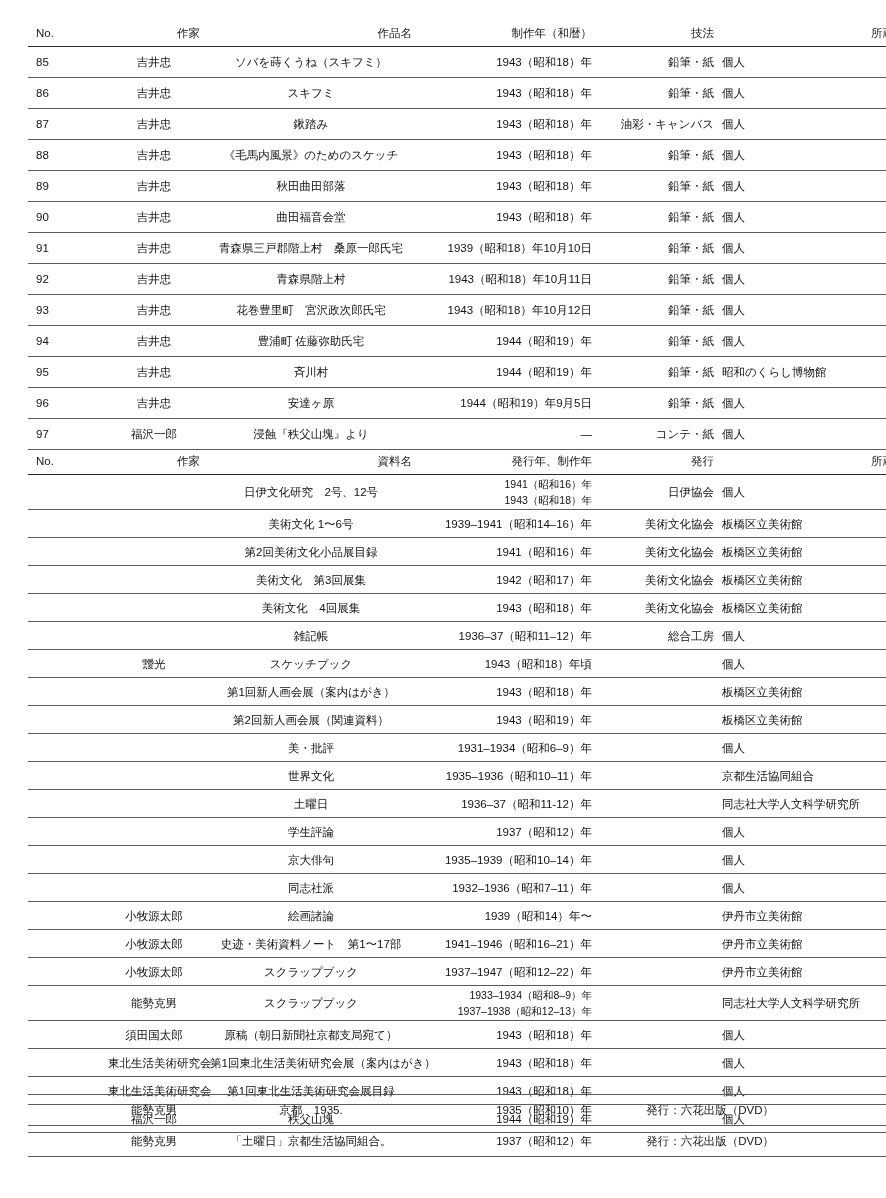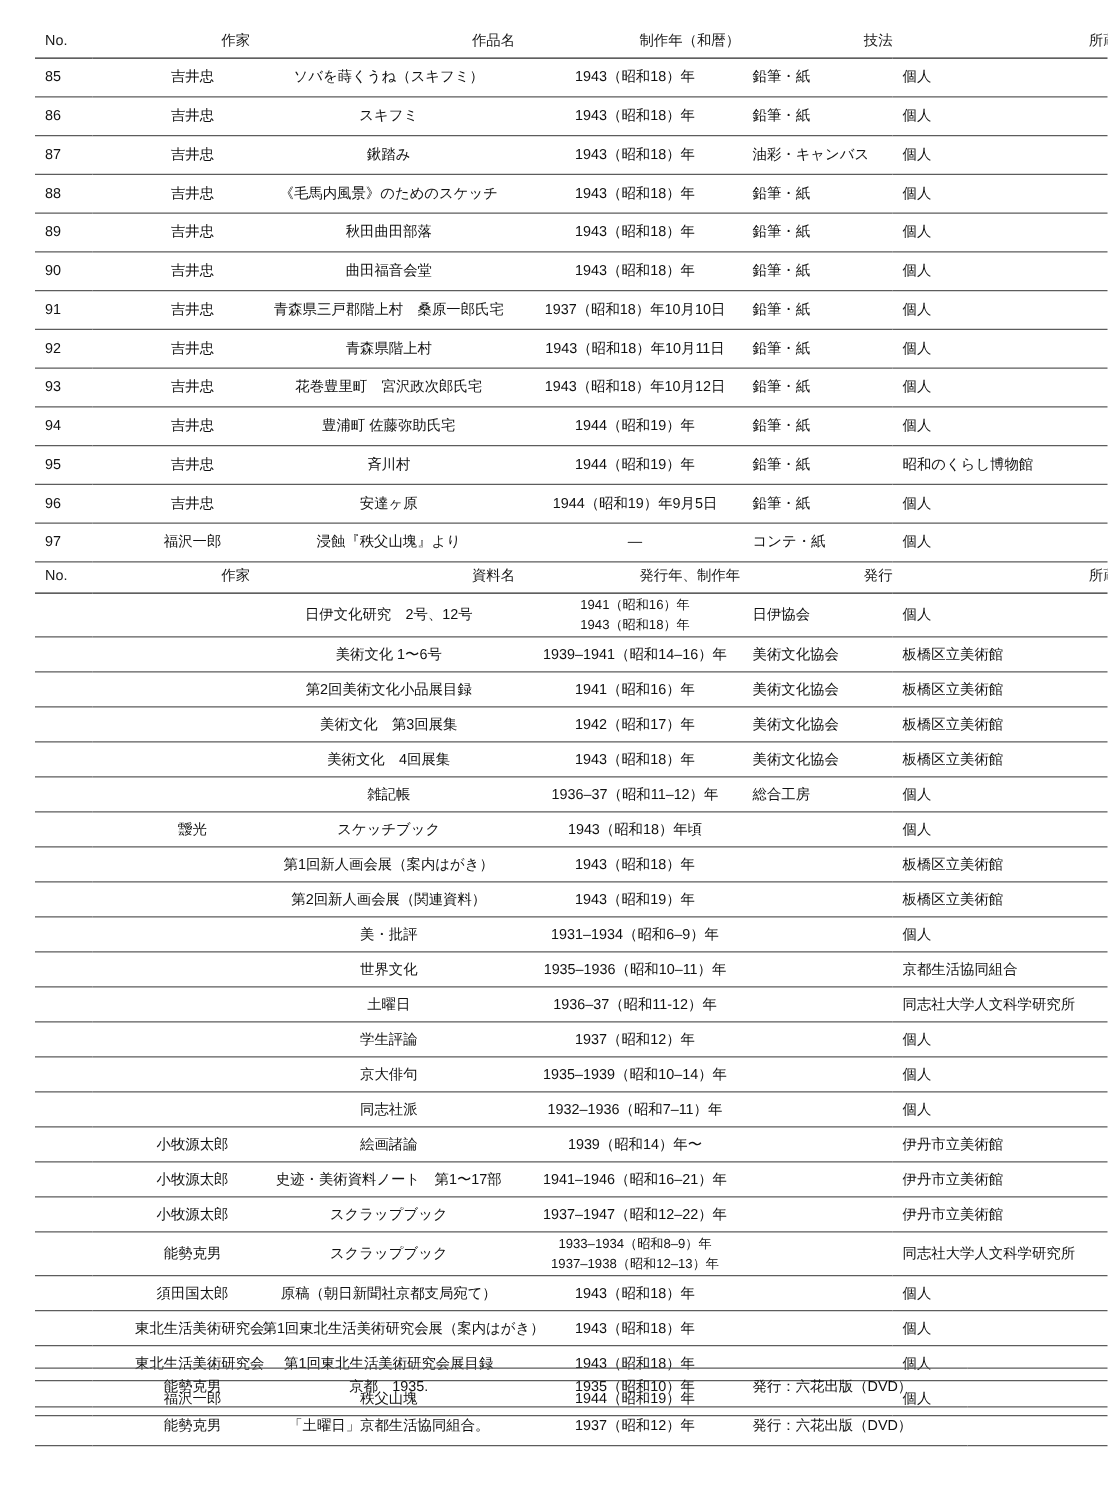--- a/index.html
+++ b/index.html
@@ -63,22 +63,22 @@
   
   .d-row td {
     height: 29px;
     padding-top: 1px;
     border-bottom: 1px solid #5c5c5c;
   }
   .d-row.tall td { height: 36px; }
   .d-row td.cell-no     { text-align: left;  padding-left: 8px; }
   .d-row td.cell-artist { text-align: center;  padding-left: 34px; }
   .d-row td.cell-title  { text-align: center;  padding-left: 10px; }
-  .d-row td.cell-year   { text-align: center;  padding-left: 12px; }
-  .d-row td.cell-tech   { text-align: left;  padding-left: 10px; }
+  .d-row td.cell-year   { text-align: right;  padding-left: 12px; }
+  .d-row td.cell-tech   { text-align: right;  padding-left: 10px; }
   .d-row td.cell-coll   { text-align: left;  padding-left: 8px; }
 
   .two-line {
     display: block;
     line-height: 1.45;
     font-size: 10.5px;
   }
   .two-line span { display: block; }
 
   
@@ -194,21 +194,21 @@
           <td class="cell-artist">吉井忠</td>
           <td class="cell-title">曲田福音会堂</td>
           <td class="cell-year">1943（昭和18）年</td>
           <td class="cell-tech">鉛筆・紙</td>
           <td class="cell-coll">個人</td>
         </tr>
       <tr class="d-row">
           <td class="cell-no">91</td>
           <td class="cell-artist">吉井忠</td>
           <td class="cell-title">青森県三戸郡階上村　桑原一郎氏宅</td>
-          <td class="cell-year">1937（昭和18）年10月10日</td>
+          <td class="cell-year">1939（昭和18）年10月10日</td>
           <td class="cell-tech">鉛筆・紙</td>
           <td class="cell-coll">個人</td>
         </tr>
       <tr class="d-row">
           <td class="cell-no">92</td>
           <td class="cell-artist">吉井忠</td>
           <td class="cell-title">青森県階上村</td>
           <td class="cell-year">1943（昭和18）年10月11日</td>
           <td class="cell-tech">鉛筆・紙</td>
           <td class="cell-coll">個人</td>

